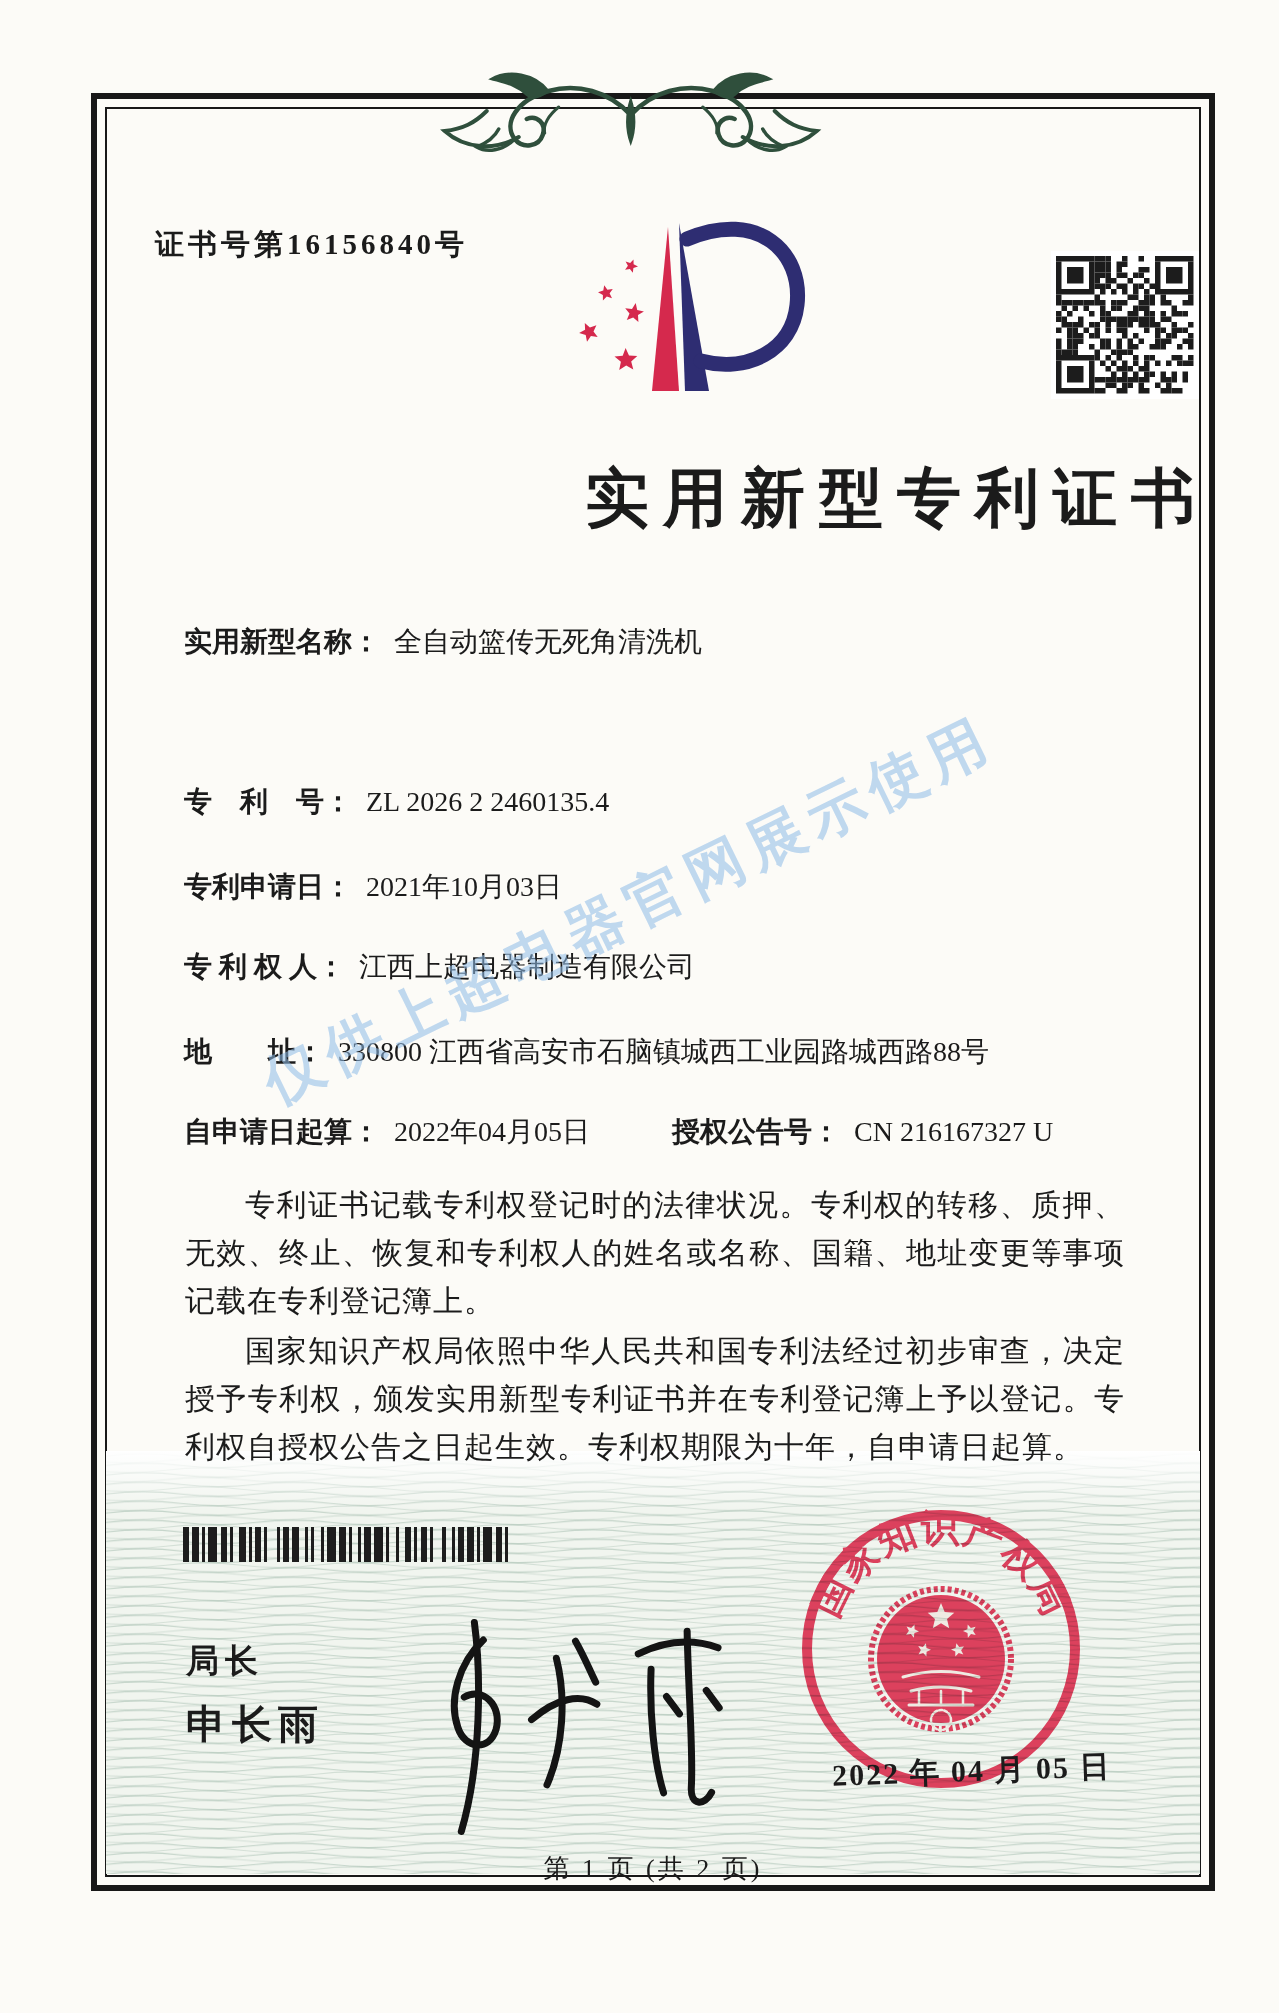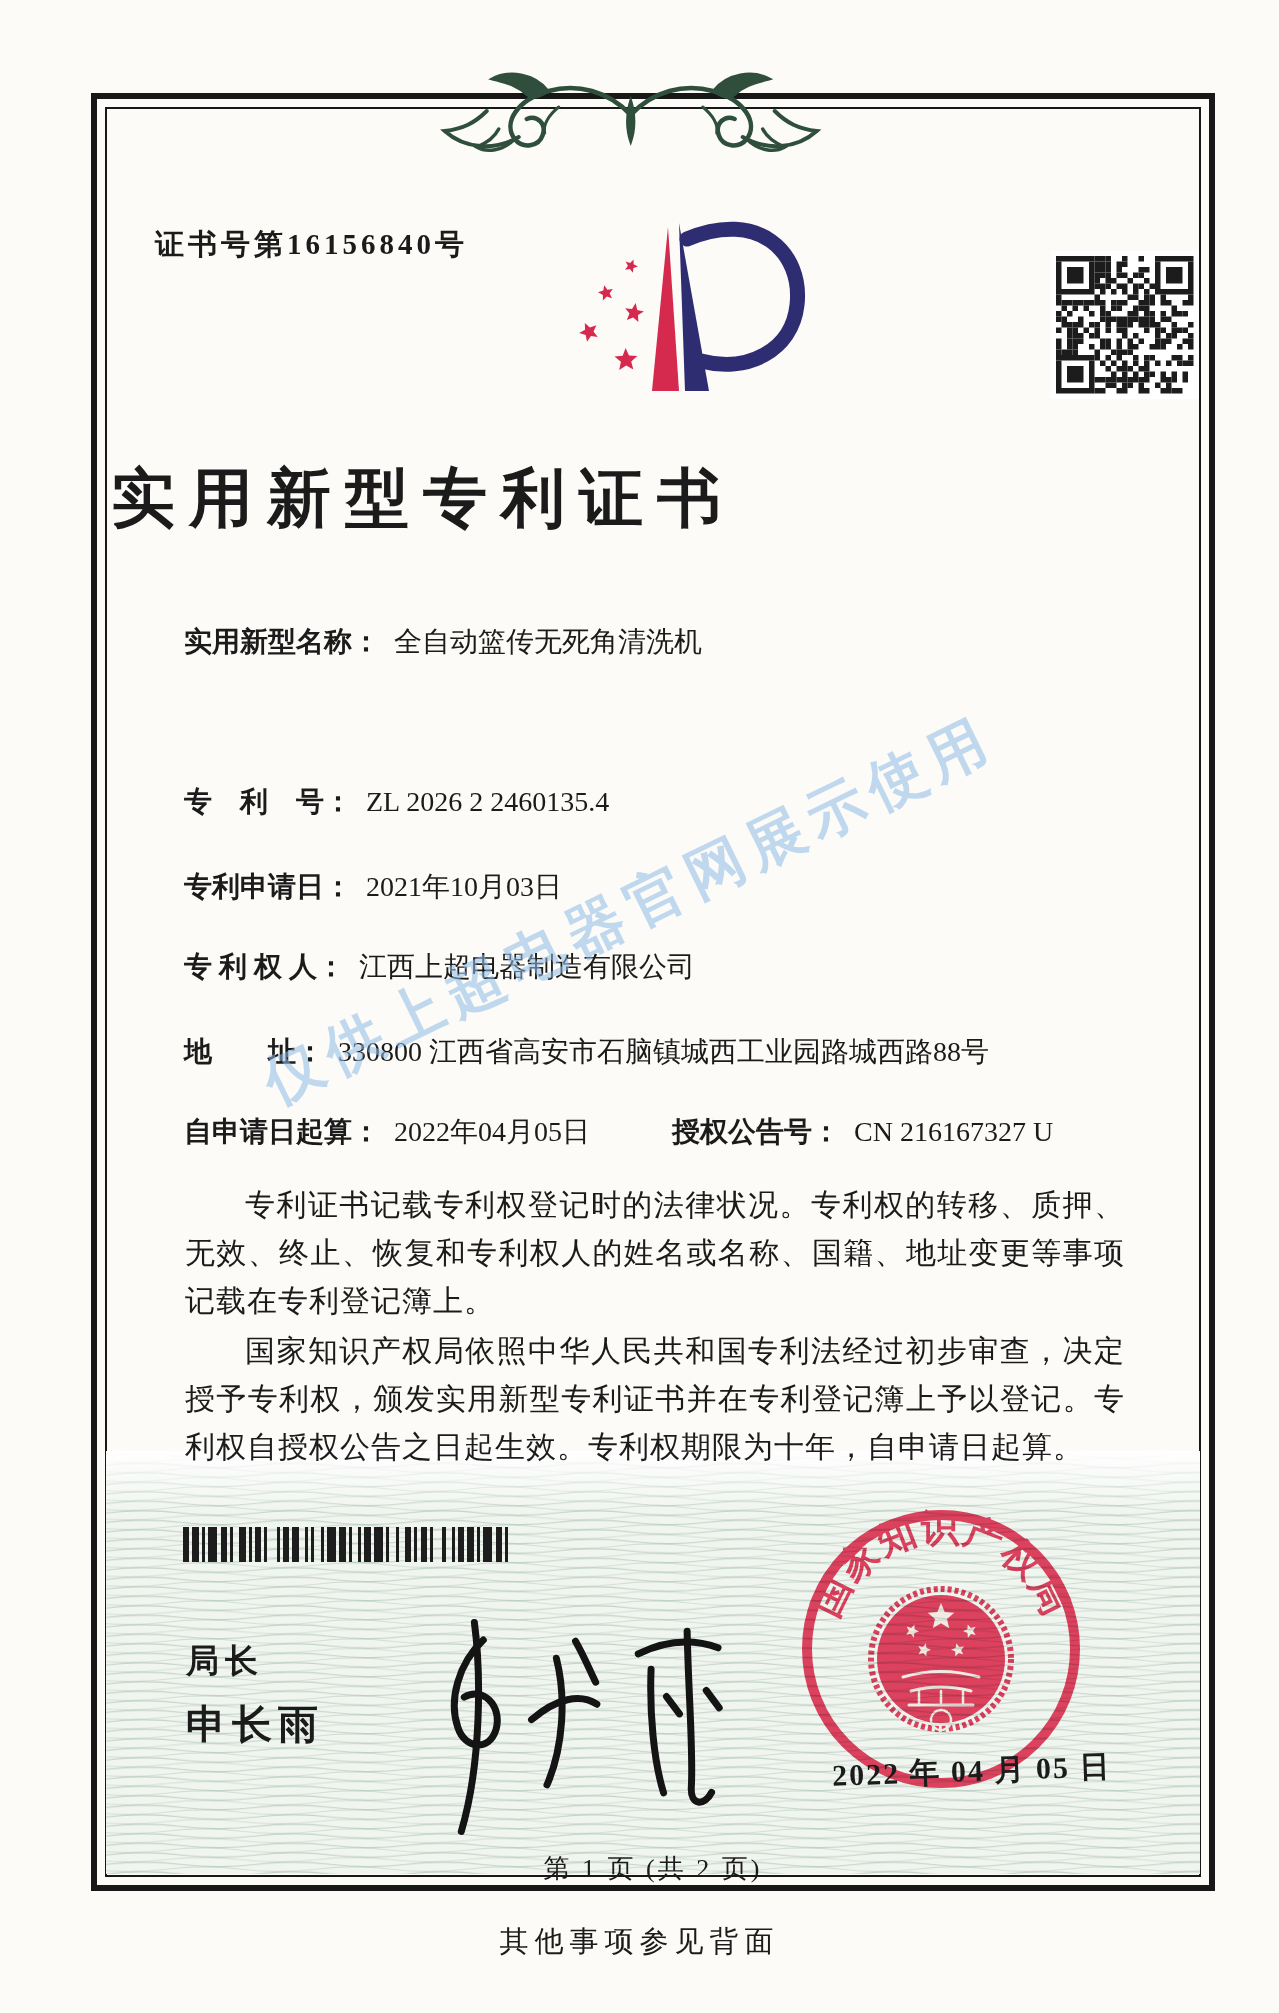--- a/index.html
+++ b/index.html
@@ -8,21 +8,21 @@
   .page{position:absolute;inset:0;}
   
   .frame{position:absolute;left:78px;top:93px;width:1124px;height:1798px;
          border:6px solid #181818;box-sizing:border-box;background:transparent;margin-left:13px;}
   .frame-inner{position:absolute;inset:8px;border:2px solid #181818;pointer-events:none;}
   .top-ornament{position:absolute;left:50%;transform:translateX(-52%);top:55px;z-index:6;}
   
   .cert-no{position:absolute;left:58px;top:126px;font-size:29px;letter-spacing:4px;font-weight:bold;}
   .logo{position:absolute;left:470px;top:110px;}
   .qr{position:absolute;left:954px;top:152px;}
-  .title{position:absolute;left:0;right:0;top:356px;margin:0;text-align:left;
+  .title{position:absolute;left:0;right:0;top:356px;margin:0;text-align:right;
          font-size:64px;font-weight:bold;letter-spacing:14px;text-indent:14px;}
   
   .field-row{position:absolute;left:87px;right:60px;font-size:28px;line-height:40px;white-space:nowrap;}
   .field-label{font-weight:bold;}
   .field-value{margin-left:14px;}
   .row-0{top:523px}.row-1{top:603px}.row-2{top:683px}.row-3{top:768px}
   .row-4{top:848px}.row-5{top:933px;white-space:normal;}.row-6{top:1013px}
   .grant-no{position:absolute;left:488px;top:0;}
   
   .paragraphs{position:absolute;left:88px;right:84px;top:1082px;font-size:30px;
@@ -434,16 +434,15 @@
           <circle cx="150" cy="221" r="10" stroke-width="2.5" stroke-dasharray="3 2"></circle>
         </g>
       </g>
     </svg>
 
     <div class="seal-date">2022 年 04 月 05 日</div>
 
     <div class="page-no">第 1 页 (共 2 页)</div>
   </div>
 
-  <div class="back-note">其他事项参见背面</div>
 
   <div class="watermark" style="color: rgb(143, 188, 232);">仅供上超电器官网展示使用</div>
 </div>
 
 </body></html>

